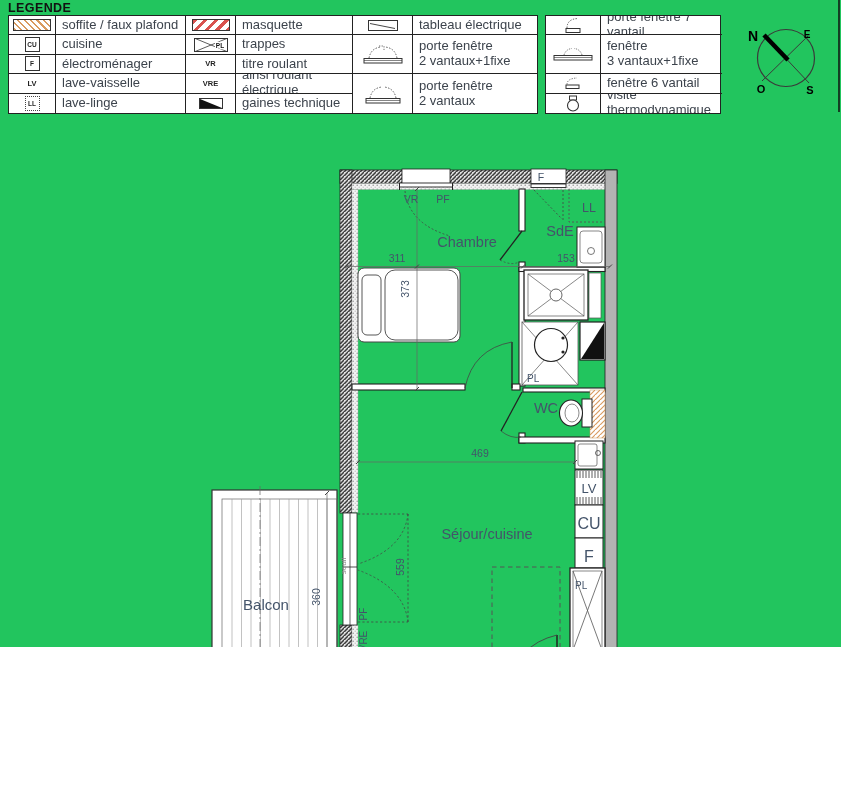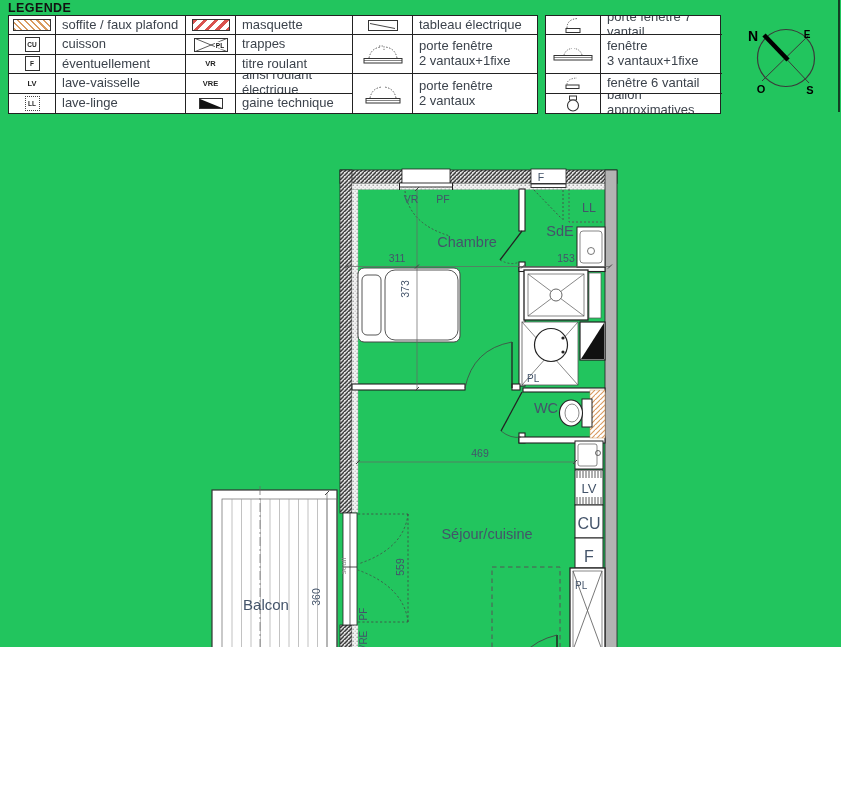--- a/index.html
+++ b/index.html
@@ -35,25 +35,25 @@
   <div id="legend-title">LEGENDE</div>
 
   <div class="ltable" style="left:8px;width:178px;grid-template-columns:47px 130px;grid-template-rows:repeat(5,19.4px);">
     <div class="cell sym bb">
         <div class="sym-rect hatch-orange"></div>
       </div>
     <div class="cell lab bb">soffite / faux plafond</div>
     <div class="cell sym bb">
         <div class="sym-box">CU</div>
       </div>
-    <div class="cell lab bb">cuisson</div>
+    <div class="cell lab bb">cuisine</div>
     <div class="cell sym bb">
         <div class="sym-box">F</div>
       </div>
-    <div class="cell lab bb">éventuellement</div>
+    <div class="cell lab bb">électroménager</div>
     <div class="cell sym bb">
         <span class="sym-text">LV</span>
       </div>
     <div class="cell lab bb">lave-vaisselle</div>
     <div class="cell sym">
         <div class="sym-box dotted">LL</div>
       </div>
     <div class="cell lab">lave-linge</div>
   </div>
 
@@ -77,21 +77,21 @@
     <div class="cell sym bb">
         <span class="sym-text">VRE</span>
       </div>
     <div class="cell lab bb">ainsi roulant électrique</div>
     <div class="cell sym">
       <svg width="24" height="11" style="position:static">
         <rect x="0.5" y="0.5" width="23" height="10" fill="#fff" stroke="#333"></rect>
         <polygon points="1,1 23,10 1,10" fill="#111"></polygon>
       </svg>
     </div>
-    <div class="cell lab">gaine technique</div>
+    <div class="cell lab">gaines technique</div>
   </div>
 
   <div class="ltable" style="left:352px;width:186px;grid-template-columns:60px 124px;grid-template-rows:19.4px 38.8px 38.8px;">
     <div class="cell sym bb">
       <svg width="30" height="11" style="position:static">
         <rect x="0.5" y="0.5" width="29" height="10" fill="#fff" stroke="#333"></rect>
         <path d="M2,3.5 L27,8.5" stroke="#333" stroke-width="0.9" fill="none"></path>
       </svg>
     </div>
     <div class="cell lab bb">tableau électrique</div>
@@ -141,21 +141,21 @@
         <path d="M4,7.5 Q4,1.5 14,1" stroke="#333" stroke-width="0.7" fill="none" stroke-dasharray="1.3,1.3"></path>
       </svg>
     </div>
     <div class="cell lab bb">fenêtre 6 vantail</div>
     <div class="cell sym">
       <svg width="16" height="17" style="position:static">
         <rect x="4.5" y="1" width="7" height="4" fill="#fff" stroke="#333"></rect>
         <circle cx="8" cy="10.5" r="5.5" fill="#fff" stroke="#333" stroke-width="1.1"></circle>
       </svg>
     </div>
-    <div class="cell lab">ballon approximatives</div>
+    <div class="cell lab">visite thermodynamique</div>
   </div>
 
   <svg width="841" height="800" viewBox="0 0 841 800">
     <defs>
       <pattern id="wallHatch" patternUnits="userSpaceOnUse" width="4" height="4">
         <rect width="4" height="4" fill="#dedede"></rect>
         <path d="M-1,5 L5,-1 M1,7 L7,1" stroke="#3a3a3a" stroke-width="1.5"></path>
       </pattern>
       <pattern id="stippleP" patternUnits="userSpaceOnUse" width="4" height="4">
         <rect width="4" height="4" fill="#f3f3f3"></rect>

